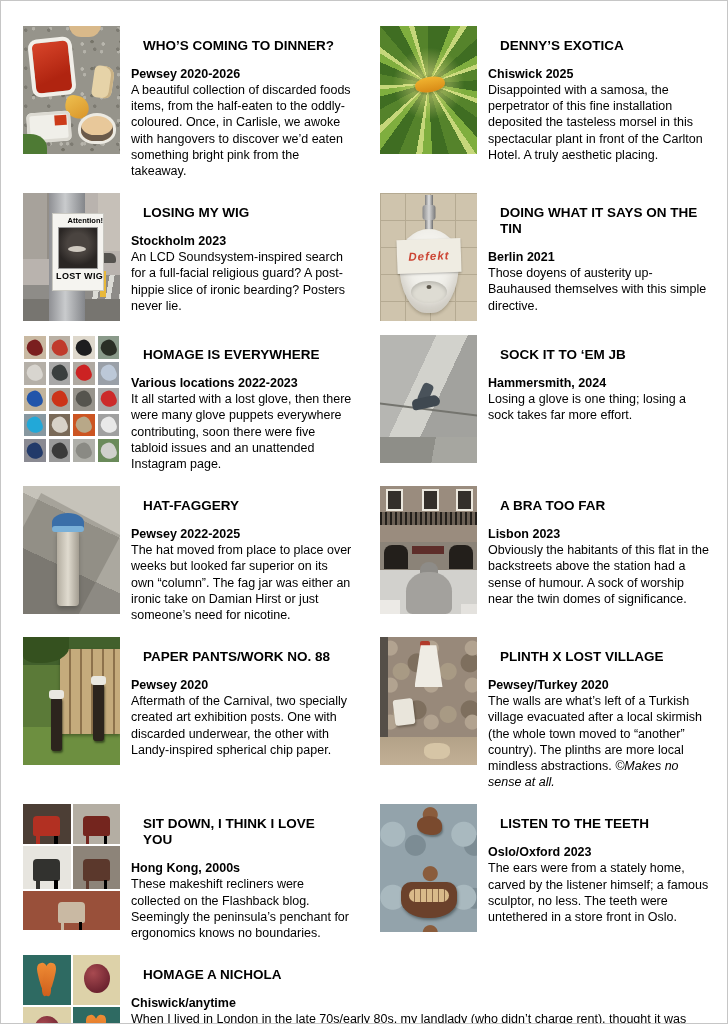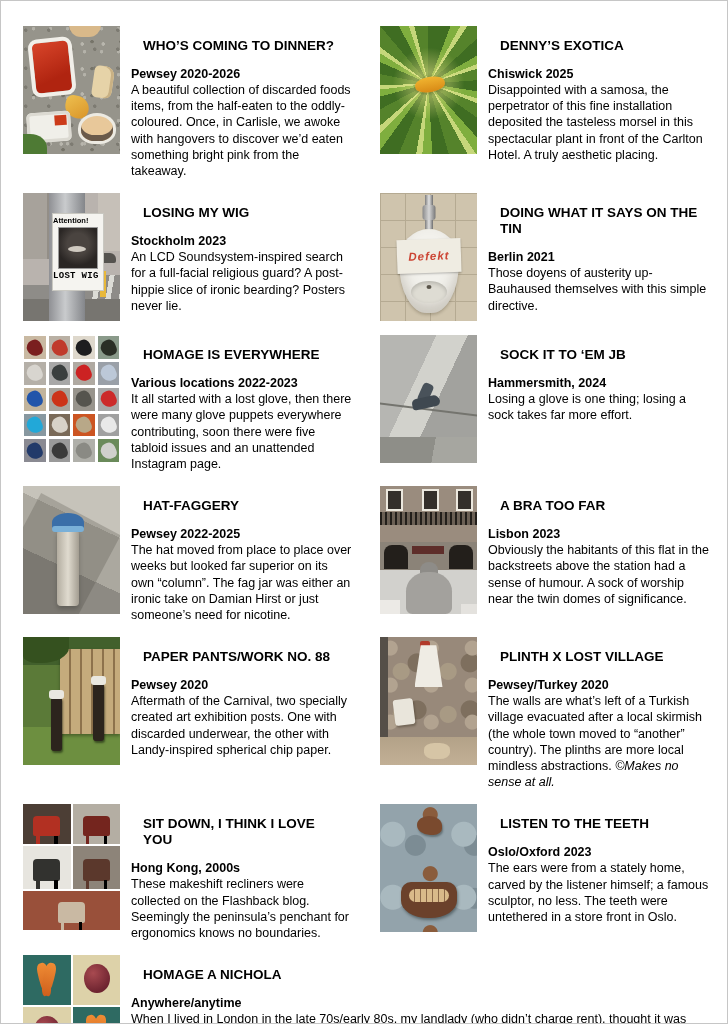--- a/index.html
+++ b/index.html
@@ -45,25 +45,25 @@
 
   
   .thumb-wig{background:linear-gradient(#b9b3ae 0 72%, #8e8c88 72% 100%);}
   .w-bldg{left:0;top:0;width:26px;height:66px;background:#a7a29b;box-shadow:inset -2px 0 0 #938e87;}
   .w-bldg2{right:0;top:0;width:22px;height:58px;background:#c6c0b8;}
   .w-cross{right:0;bottom:22px;width:50px;height:24px;background:repeating-linear-gradient(100deg,#dcdcd6 0 5px,#8e8c88 5px 13px);}
   .w-road{left:0;bottom:0;width:100%;height:22px;background:#777570;}
   .w-car{right:4px;top:60px;width:22px;height:10px;background:#55534f;border-radius:4px 6px 2px 2px;}
   .w-pole{left:26px;top:0;bottom:0;width:36px;background:linear-gradient(90deg,#8f9094,#c9cbcd 45%,#84868a);}
   .w-bollard{right:14px;bottom:24px;width:6px;height:26px;background:#e8b83a;}
-  .w-poster{left:29px;top:20px;width:50px;height:76px;background:#f5f4f0;border:1px solid #c9c8c1;text-align:left;overflow:hidden;}
+  .w-poster{left:29px;top:20px;width:50px;height:76px;background:#f5f4f0;border:1px solid #c9c8c1;text-align:right;overflow:hidden;}
   .w-att{display:block;font-size:7.5px;font-weight:700;margin-top:2px;white-space:nowrap;}
   .w-wigimg{margin:2px auto 2px;width:38px;height:40px;background:radial-gradient(circle at 50% 40%, #4a4440 0 35%, #2a2624 70%);border:1px solid #999;position:relative;}
   .w-wigimg::after{content:"";position:absolute;left:9px;top:18px;width:18px;height:6px;background:#cfc9c0;border-radius:50%;}
-  .w-lost{display:block;font-size:9px;font-weight:800;white-space:nowrap;letter-spacing:.3px;font-family:Liberation Mono, monospace;}
+  .w-lost{display:block;font-size:9px;font-weight:800;white-space:nowrap;letter-spacing:.3px;}
 
   
   .thumb-urinal{background-color:#cfc4ad;background-image:
     linear-gradient(#b5aa92 1px, transparent 1px),
     linear-gradient(90deg,#b5aa92 1px, transparent 1px);
     background-size:25px 27px;}
   .u-pipe{left:50%;top:2px;width:8px;height:34px;background:linear-gradient(90deg,#7e7e7e,#e2e2e2 50%,#6e6e6e);transform:translateX(-50%);}
   .u-valve{left:50%;top:12px;width:13px;height:15px;background:linear-gradient(90deg,#8a8a8a,#d6d6d6 50%,#777);transform:translateX(-50%);border-radius:3px;}
   .u-body{left:50%;top:36px;transform:translateX(-50%);width:60px;height:84px;background:#f2f1ec;border-radius:50% 50% 46% 46% / 38% 38% 60% 60%;box-shadow:inset 0 -10px 14px rgba(90,80,60,.25),0 2px 3px rgba(60,50,30,.25);}
   .u-body::after{content:"";position:absolute;left:50%;bottom:10px;transform:translateX(-50%);width:36px;height:22px;background:#dedcd3;border-radius:50%;box-shadow:inset 0 2px 4px rgba(0,0,0,.18);}
@@ -490,20 +490,20 @@
             <div class="mtile bg-cream">
               <i class="carrot"></i>
             </div>
             <div class="mtile bg-cream">
               <i class="onion"></i>
             </div>
           </div>
       </div>
       <div class="etext">
         <h3>HOMAGE A NICHOLA</h3>
-        <div class="sub">Anywhere/anytime</div>
+        <div class="sub">Chiswick/anytime</div>
         <p>When I lived in London in the late 70s/early 80s, my landlady (who didn’t charge rent), thought it was hilarious to mould carrots and sprouts and leave them in the kitchen in an effort to create fine art. It left me scared of vegetables for many years. After one unsuccessful dinner party, she put unloved pasta under the windscreen wipers of one of the guests. They later fed it back through the letterbox in a revenge episode that our drug-fuelled hallucinations couldn’t cope with.</p>
         <p class="thanks">WITH THANKS: Maia, Lewis, Emma ©2026 LOST TOTEMS/23 EARS</p>
       </div>
     </div>
   </div>
 
 </div>
 
 </body></html>

